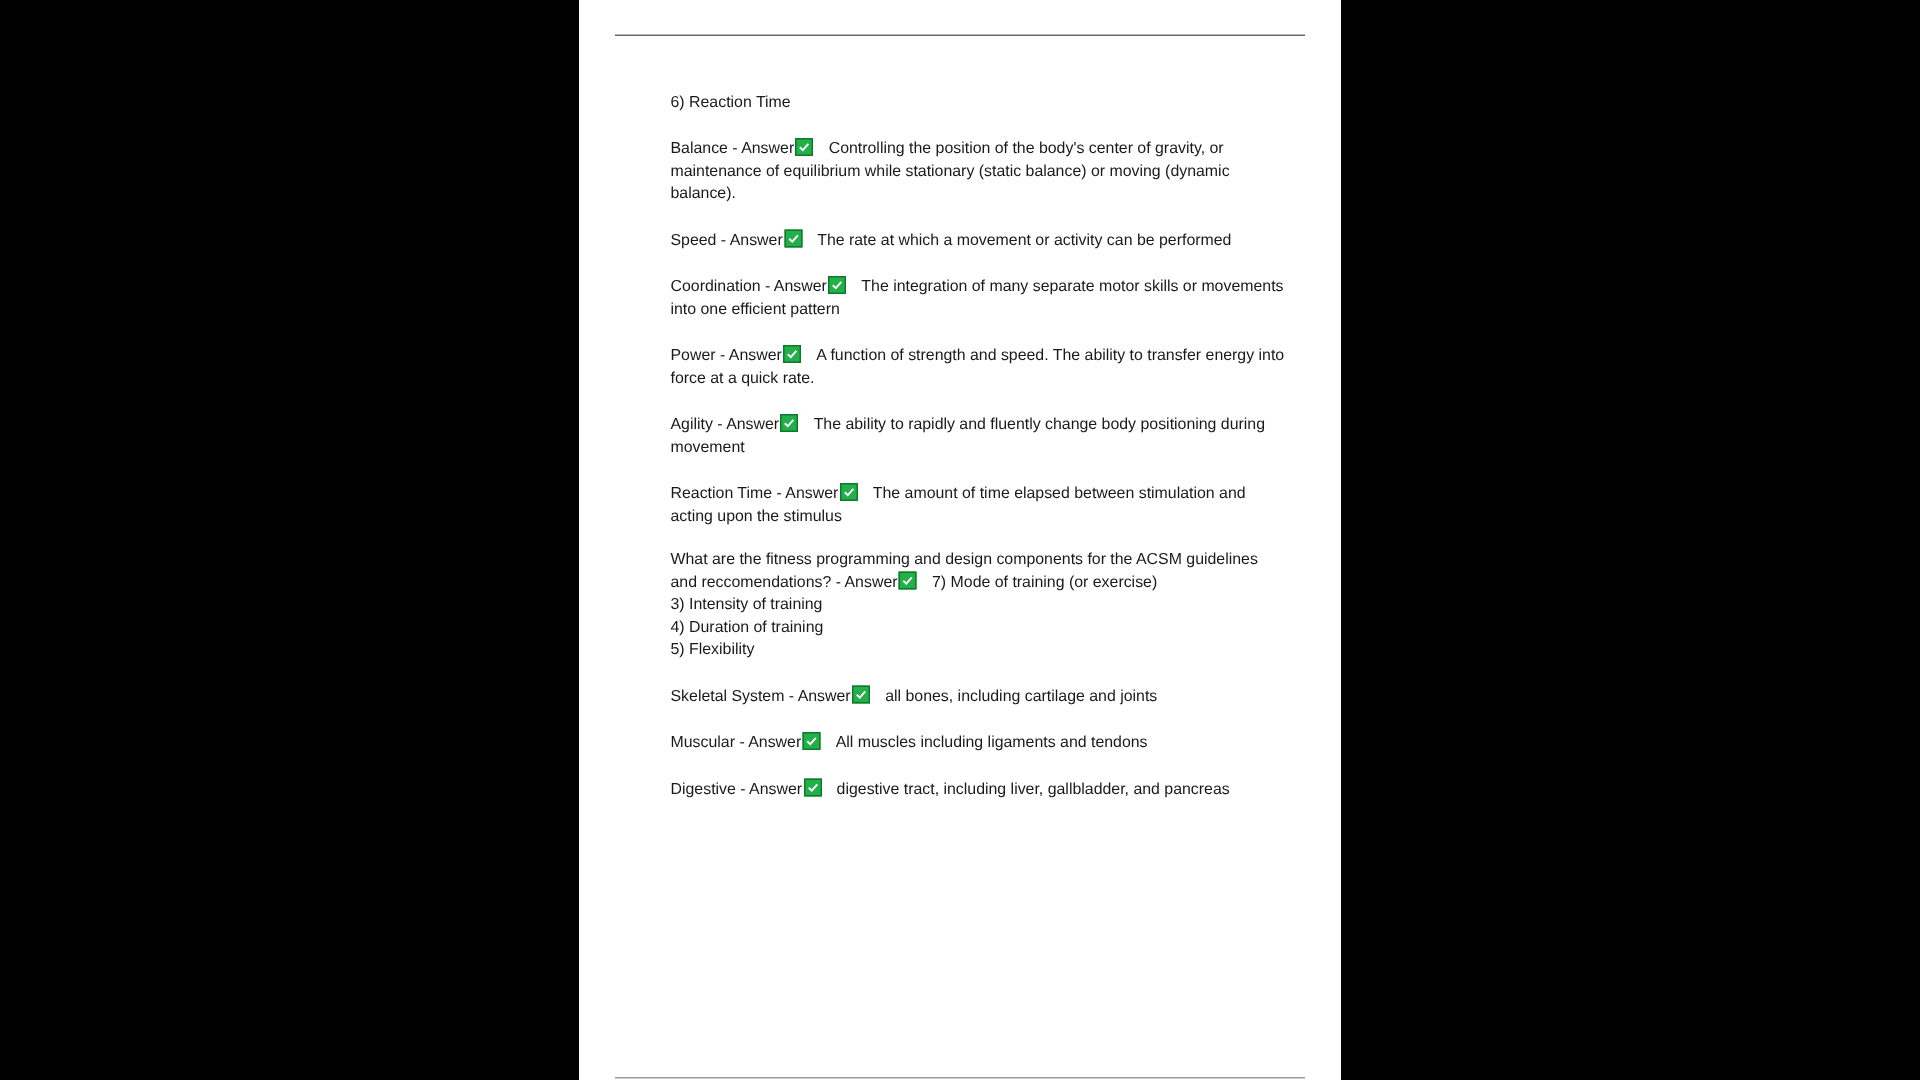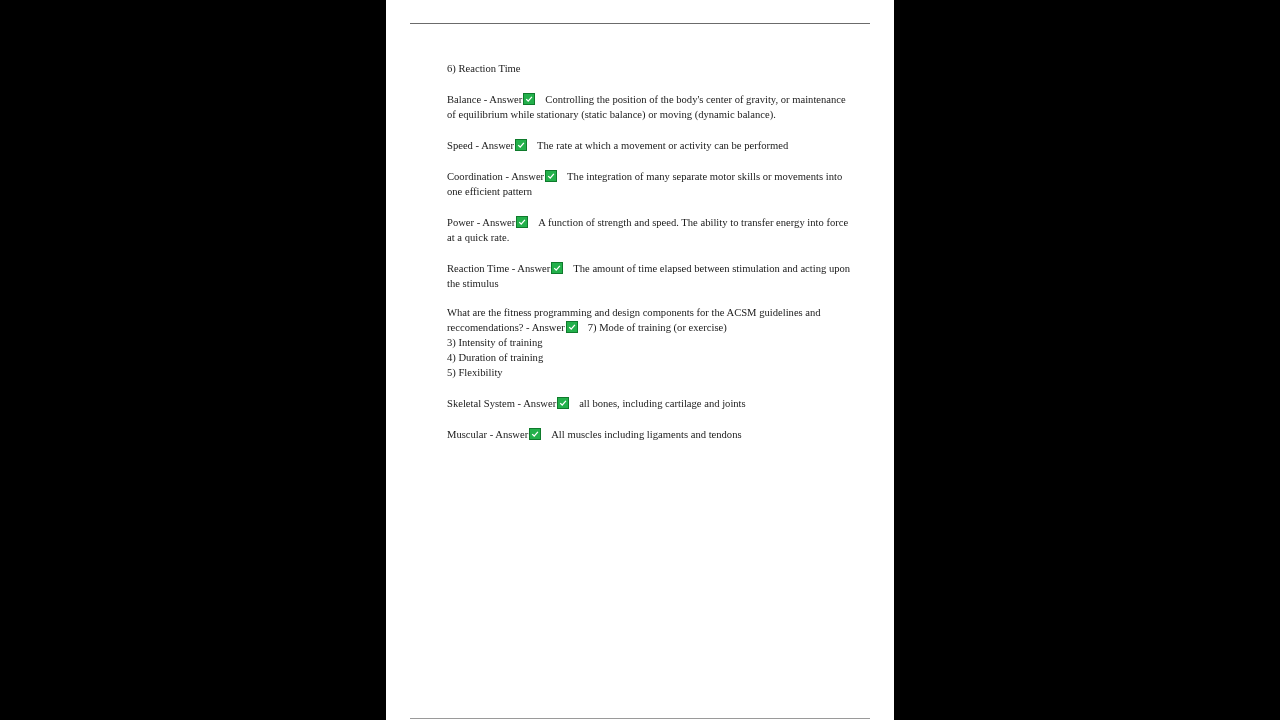--- a/index.html
+++ b/index.html
@@ -25,21 +25,21 @@
       height: 1px;
       background: #6b6b6b;
     }
     .rule.top { top: 23px; }
     .rule.bottom { top: 718px; background: #9a9a9a; }
     .content {
       position: absolute;
       left: 61px;
       top: 61px;
       width: 410px;
-      font-family: Liberation Serif, serif;
+      font-family: Liberation Sans, sans-serif;
       font-size: 10.6px;
       line-height: 15px;
       color: #1a1a1a;
     }
     .para {
       margin: 0 0 16px 0;
     }
     .check {
       display: inline-block;
       width: 12px;
@@ -90,20 +90,25 @@
             <path d="M1.5 5.2 L4 7.6 L8.6 2.4" stroke="#ffffff" stroke-width="1.6" fill="none"></path>
           </svg></span><span class="gap"></span><span>The integration of many separate motor skills or movements into one efficient pattern</span>
     </p>
 
     <p class="para">
       <span>Power - </span><span>Answer</span><span class="check"><svg viewBox="0 0 10 10">
             <path d="M1.5 5.2 L4 7.6 L8.6 2.4" stroke="#ffffff" stroke-width="1.6" fill="none"></path>
           </svg></span><span class="gap"></span><span>A function of strength and speed. The ability to transfer energy into force at a quick rate.</span>
     </p>
 
+    <p class="para">
+      <span>Agility - </span><span>Answer</span><span class="check"><svg viewBox="0 0 10 10">
+            <path d="M1.5 5.2 L4 7.6 L8.6 2.4" stroke="#ffffff" stroke-width="1.6" fill="none"></path>
+          </svg></span><span class="gap"></span><span>The ability to rapidly and fluently change body positioning during movement</span>
+    </p>
 
     <p class="para" style="margin-bottom:14px;">
       <span>Reaction Time - </span><span>Answer</span><span class="check"><svg viewBox="0 0 10 10">
             <path d="M1.5 5.2 L4 7.6 L8.6 2.4" stroke="#ffffff" stroke-width="1.6" fill="none"></path>
           </svg></span><span class="gap"></span><span>The amount of time elapsed between stimulation and acting upon the stimulus</span>
     </p>
 
     <div class="para">
       <span>What are the fitness programming and design components for the ACSM guidelines and reccomendations? - </span><span>Answer</span><span class="check"><svg viewBox="0 0 10 10">
             <path d="M1.5 5.2 L4 7.6 L8.6 2.4" stroke="#ffffff" stroke-width="1.6" fill="none"></path>
@@ -118,18 +123,23 @@
             <path d="M1.5 5.2 L4 7.6 L8.6 2.4" stroke="#ffffff" stroke-width="1.6" fill="none"></path>
           </svg></span><span class="gap"></span><span>all bones, including cartilage and joints</span>
     </p>
 
     <p class="para">
       <span>Muscular - </span><span>Answer</span><span class="check"><svg viewBox="0 0 10 10">
             <path d="M1.5 5.2 L4 7.6 L8.6 2.4" stroke="#ffffff" stroke-width="1.6" fill="none"></path>
           </svg></span><span class="gap"></span><span>All muscles including ligaments and tendons</span>
     </p>
 
+    <p class="para">
+      <span>Digestive - </span><span>Answer</span><span class="check"><svg viewBox="0 0 10 10">
+            <path d="M1.5 5.2 L4 7.6 L8.6 2.4" stroke="#ffffff" stroke-width="1.6" fill="none"></path>
+          </svg></span><span class="gap"></span><span>digestive tract, including liver, gallbladder, and pancreas</span>
+    </p>
 
 
   </div>
 
   <div class="rule bottom"></div>
 </div>
 
 </body></html>

